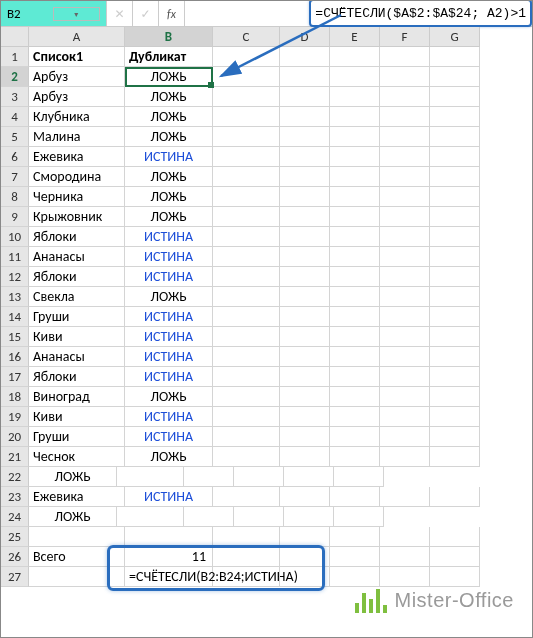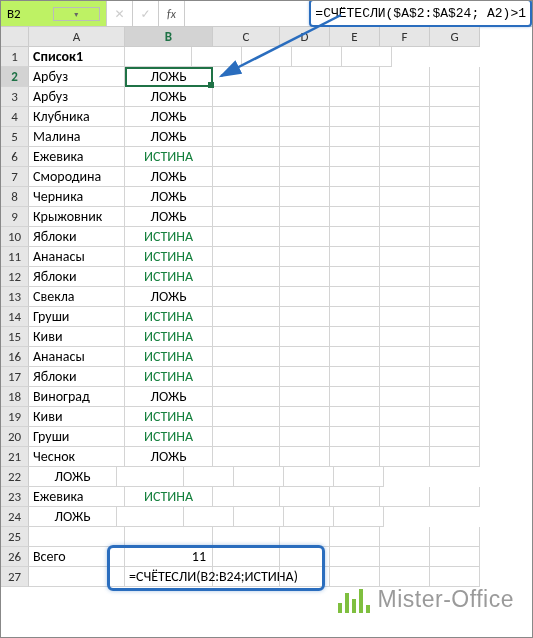--- a/index.html
+++ b/index.html
@@ -20,21 +20,21 @@
     border-bottom: 1px solid #ccc;
     height: 26px;
     background: #fff;
   }
   .name-box {
     width: 106px;
     border-right: 1px solid #ccc;
     display: flex;
     align-items: center;
     padding: 0 6px;
-    background: #bef264;
+    background: #5eead4;
   }
   .name-box span { flex: 1; font-size: 13px; }
   .name-box .dd {
     width: 14px; height: 14px; border: 1px solid #bbb;
     display:flex;align-items:center;justify-content:center;font-size:8px;color:#666;
   }
   .fb-btn {
     width: 26px;
     border-right: 1px solid #ccc;
     display:flex;align-items:center;justify-content:center;
@@ -74,21 +74,21 @@
     padding:0 4px; display:flex;align-items:center;font-size:14px;
     overflow:hidden; white-space:nowrap;
   }
   .colA { width:96px; }
   .colB { width:88px; justify-content:center;}
   .colBleft { width:88px; }
   .colC { width:67px; }
   .colN { width:50px; }
   .th { font-weight:bold; justify-content:flex-start;}
   .thB { font-weight:bold; justify-content:flex-start; padding-left:4px;}
-  .istina { color:#15803d; }
+  .istina { color:#1d4ed8; }
   .active-cell {
     position:absolute; border:2px solid #1f7246; pointer-events:none; z-index:5;
   }
   .active-cell::after {
     content:''; position:absolute; right:-3px; bottom:-3px;
     width:6px;height:6px;background:#1f7246;
   }
   .row-hdr.active, .col-hdr.active { background:#d3d3d3; color:#1f7246; font-weight:bold;}
   .arrow-svg { position:absolute; pointer-events:none; z-index:20; }
   .bottom-hl {
@@ -96,21 +96,21 @@
     box-shadow: 0 0 4px rgba(42,109,190,0.4);
     z-index:8; pointer-events:none;
   }
   .watermark {
     position:absolute; right:18px; bottom:24px; z-index:30;
     display:flex;align-items:center;gap:8px;
     color:#888; font-family: Arial, sans-serif;
   }
   .watermark .bars { display:flex;align-items:flex-end;gap:3px;height:26px;}
   .watermark .bars div { width:4px; background:#7fbf3f; }
-  .watermark .txt { font-size:23px; color:#9a9a9a; letter-spacing:0.5px;}
+  .watermark .txt { font-size:20px; color:#9a9a9a; letter-spacing:0.5px;}
 </style>
 </head>
 <body>
 
 <div class="formula-bar">
   <div class="name-box">
     <span>B2</span>
     <span class="dd">▾</span>
   </div>
   <div class="fb-btn dis">✕</div>
@@ -134,20 +134,21 @@
     <div class="col-hdr colC">C</div>
     <div class="col-hdr colN">D</div>
     <div class="col-hdr colN">E</div>
     <div class="col-hdr colN">F</div>
     <div class="col-hdr colN">G</div>
   </div>
 
   <div class="row">
     <div class="row-hdr">1</div>
     <div class="cell colA th">Список1</div>
+    <div class="cell colBleft thB">Дубликат</div>
     <div class="cell colC"></div>
     <div class="cell colN"></div>
     <div class="cell colN"></div>
     <div class="cell colN"></div>
     <div class="cell colN"></div>
   </div>
 
   <div id="data-rows">
       <div class="row">
         <div class="row-hdr active">2</div>

